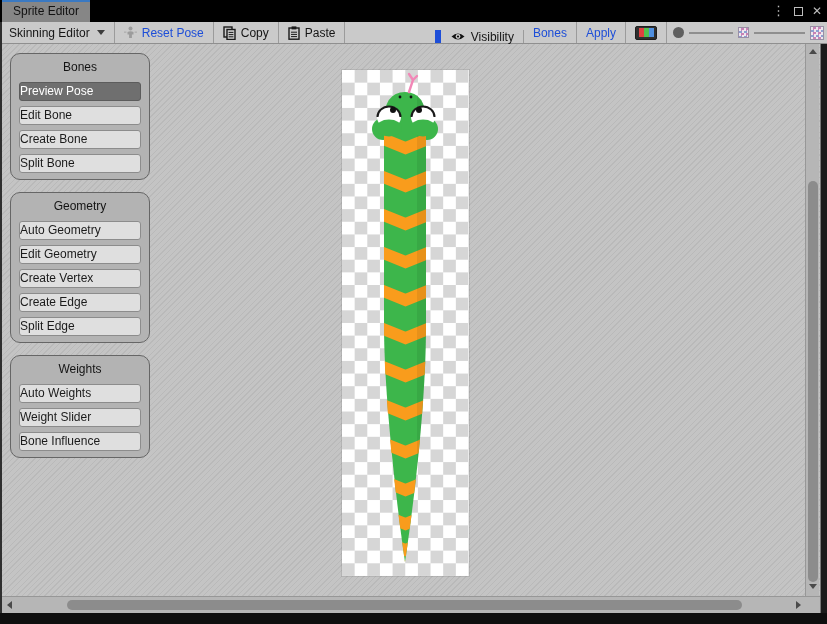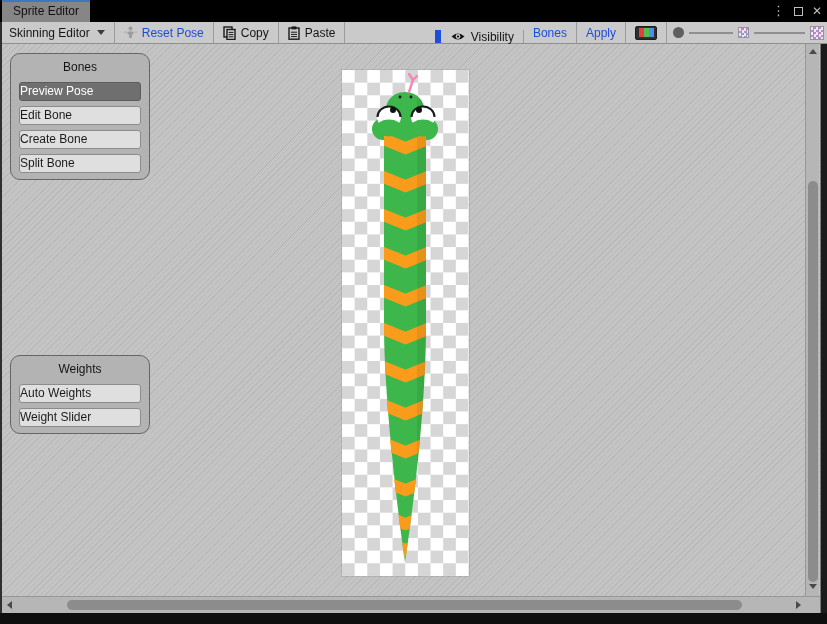--- a/index.html
+++ b/index.html
@@ -206,25 +206,34 @@
   <div class="viewport">
 
     <div class="panel" style="top:9px;">
       <div class="panel-title">Bones</div>
       <div class="pbtn active">Preview Pose</div>
       <div class="pbtn">Edit Bone</div>
       <div class="pbtn">Create Bone</div>
       <div class="pbtn">Split Bone</div>
     </div>
 
+    <div class="panel" style="top:148px;">
+      <div class="panel-title">Geometry</div>
+      <div class="pbtn">Auto Geometry</div>
+      <div class="pbtn">Edit Geometry</div>
+      <div class="pbtn">Create Vertex</div>
+      <div class="pbtn">Create Edge</div>
+      <div class="pbtn">Split Edge</div>
+    </div>
 
     <div class="panel" style="top:311px;">
       <div class="panel-title">Weights</div>
       <div class="pbtn">Auto Weights</div>
       <div class="pbtn">Weight Slider</div>
+      <div class="pbtn">Bone Influence</div>
     </div>
 
     <div class="canvas">
       <svg id="snake-svg" width="127" height="506" viewBox="0 0 127 506">
         <defs>
           <clipPath id="bodyclip">
             <path d="M 42 52 Q 42 22 63 22 Q 84 22 84 52 L 84 255 C 84 340 70 445 63 492 C 56 445 42 340 42 255 Z"></path>
           </clipPath>
         </defs>
 

